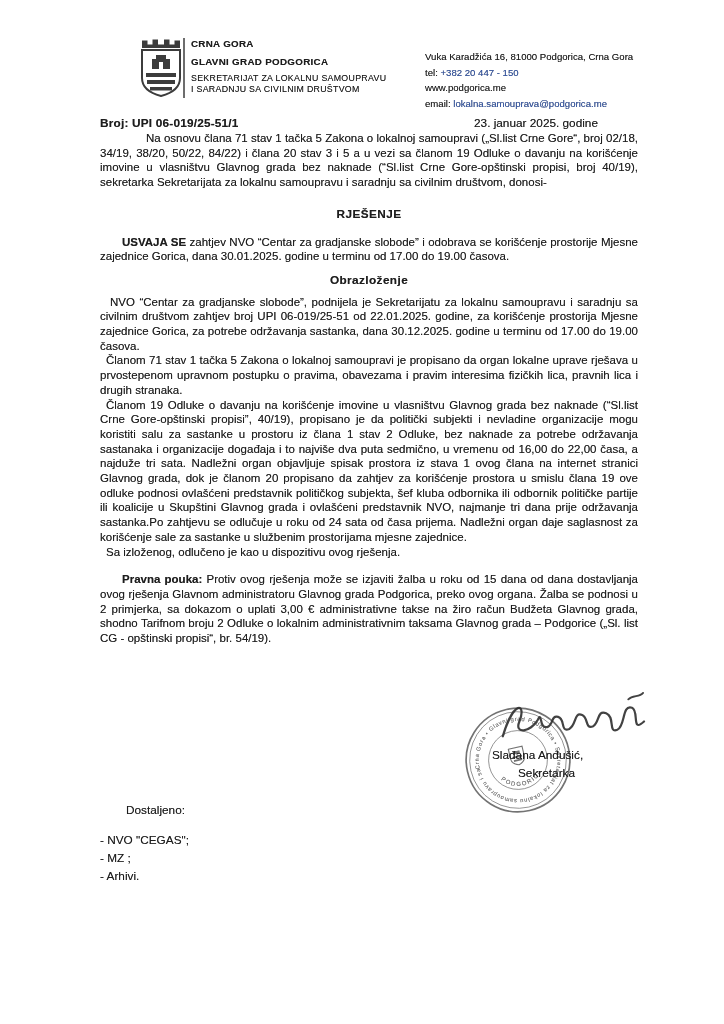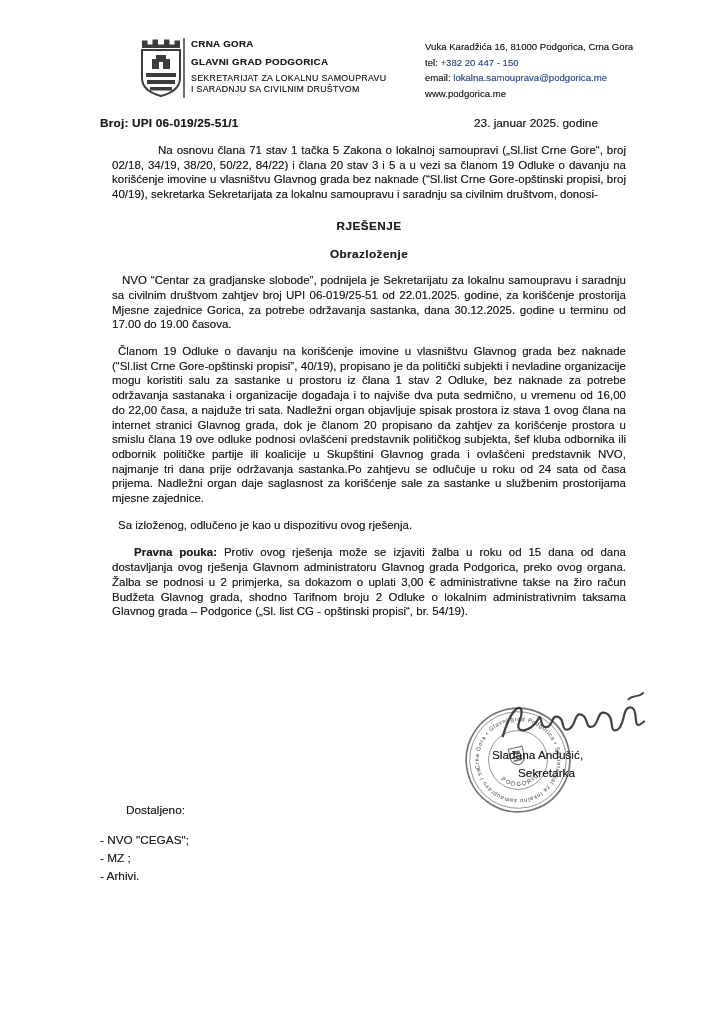--- a/index.html
+++ b/index.html
@@ -10,28 +10,28 @@
     font-family:"Liberation Sans","DejaVu Sans",sans-serif;
     color:#1d1d1d; overflow:hidden;
     text-shadow:0 0 .35px rgba(20,20,20,.55); 
   }
   
   .coa { position:absolute; left:138px; top:36px; }
   .lh-divider { position:absolute; left:183px; top:38px; width:1.5px; height:60px; background:#6d6d6d; }
   .org { position:absolute; left:191px; top:38px; letter-spacing:.3px; }
   .org-big { font-size:9.8px; font-weight:bold; margin-bottom:6.5px; }
   .org-small { font-size:8.8px; font-weight:normal; line-height:11px; }
-  .contact { position:absolute; left:425px; top:39px; font-size:9.6px; line-height:15.5px; }
+  .contact { position:absolute; left:425px; top:49px; font-size:9.6px; line-height:15.5px; }
   .blue { color:#3356a8; }
   .ref-row { position:absolute; left:100px; top:116px; width:538px; display:flex; justify-content:space-between; font-size:11.8px; }
   .ref-no { font-weight:bold; letter-spacing:.2px; }
   .ref-date { margin-right:40px; }
   
   main { position:absolute; left:100px; top:131px; width:538px; font-size:11.5px; line-height:14.7px; text-align:justify; }
-  main p { margin:12px; }
+  main p { margin:0; }
   .indent-lg { text-indent:46px; }
   .indent-md { text-indent:22px; }
   .indent-sm { text-indent:10px; }
   .indent-xs { text-indent:6px; }
   .doc-heading { text-align:center; font-size:11.8px; font-weight:bold; letter-spacing:.4px; }
   .h-rjesenje { margin:17px 0 13px; }
   .h-obrazlozenje { margin:9px 0 7px; }
   .legal { margin-top:13px; text-indent:22px; }
   
   .sig-block { position:absolute; left:420px; top:690px; width:260px; height:150px; }
@@ -62,38 +62,40 @@
   <div class="org">
     <div class="org-big">CRNA GORA</div>
     <div class="org-big">GLAVNI GRAD PODGORICA</div>
     <div class="org-small">SEKRETARIJAT ZA LOKALNU SAMOUPRAVU</div>
     <div class="org-small">I SARADNJU SA CIVILNIM DRUŠTVOM</div>
   </div>
 
   <div class="contact">
     <div>Vuka Karadžića 16, 81000 Podgorica, Crna Gora</div>
     <div><span>tel: </span><span class="blue">+382 20 447 - 150</span></div>
+    <div>www.podgorica.me</div>
     <div><span>email: </span><span class="blue">lokalna.samouprava@podgorica.me</span></div>
-    <div>www.podgorica.me</div>
   </div>
 
   <div class="ref-row">
     <span class="ref-no">Broj: UPI 06-019/25-51/1</span>
     <span class="ref-date">23. januar 2025. godine</span>
   </div>
 
   <main>
     <p class="indent-lg">Na osnovu člana 71 stav 1 tačka 5 Zakona o lokalnoj samoupravi („Sl.list Crne Gore“, broj 02/18, 34/19, 38/20, 50/22, 84/22) i člana 20 stav 3 i 5 a u vezi sa članom 19 Odluke o davanju na korišćenje imovine u vlasništvu Glavnog grada bez naknade (“Sl.list Crne Gore-opštinski propisi, broj 40/19), sekretarka Sekretarijata za lokalnu samoupravu i saradnju sa civilnim društvom, donosi-</p>
 
     <h2 class="doc-heading h-rjesenje">RJEŠENJE</h2>
 
+    <p class="indent-md"><b>USVAJA SE</b><span> zahtjev NVO “Centar za gradjanske slobode”  i odobrava se korišćenje prostorije Mjesne zajednice Gorica, dana 30.01.2025. godine u terminu od 17.00 do 19.00 časova.</span></p>
 
     <h2 class="doc-heading h-obrazlozenje">Obrazloženje</h2>
 
     <p class="indent-sm">NVO “Centar za gradjanske slobode”, podnijela je Sekretarijatu za lokalnu samoupravu i saradnju sa civilnim društvom  zahtjev broj UPI 06-019/25-51 od 22.01.2025. godine, za korišćenje prostorija Mjesne zajednice Gorica, za potrebe održavanja sastanka, dana 30.12.2025. godine u terminu od 17.00 do 19.00 časova.</p>
+    <p class="indent-xs">Članom 71 stav 1 tačka 5  Zakona o lokalnoj samoupravi je propisano da organ lokalne uprave rješava u prvostepenom upravnom postupku o pravima, obavezama i pravim interesima fizičkih lica, pravnih lica i drugih stranaka.</p>
     <p class="indent-xs">Članom 19 Odluke o davanju na korišćenje imovine u vlasništvu Glavnog grada bez naknade (“Sl.list Crne Gore-opštinski propisi”, 40/19), propisano je da politički subjekti i nevladine organizacije mogu koristiti salu za sastanke u prostoru iz člana 1 stav 2 Odluke, bez naknade za potrebe održavanja sastanaka i organizacije događaja i to najviše dva puta sedmično, u vremenu od 16,00 do 22,00 časa, a najduže tri sata. Nadležni organ objavljuje spisak prostora iz stava 1 ovog člana na internet stranici Glavnog grada, dok je članom 20 propisano  da zahtjev za korišćenje prostora u smislu člana 19 ove odluke podnosi ovlašćeni predstavnik političkog subjekta, šef kluba odbornika ili odbornik političke partije ili koalicije u Skupštini Glavnog grada i ovlašćeni predstavnik NVO, najmanje tri dana prije održavanja sastanka.Po zahtjevu se odlučuje u roku od 24 sata od časa prijema. Nadležni organ daje saglasnost za korišćenje sale za sastanke u službenim prostorijama mjesne zajednice.</p>
     <p class="indent-xs">Sa izloženog, odlučeno je kao u dispozitivu ovog rješenja.</p>
 
     <p class="legal"><b>Pravna pouka:</b><span> Protiv ovog rješenja može se izjaviti žalba u roku od 15 dana od dana dostavljanja ovog rješenja Glavnom administratoru Glavnog grada Podgorica, preko ovog organa. Žalba se podnosi u 2 primjerka, sa dokazom o uplati 3,00 € administrativne takse na žiro račun Budžeta Glavnog grada, shodno Tarifnom broju 2 Odluke o lokalnim administrativnim taksama Glavnog grada – Podgorice („Sl. list CG - opštinski propisi“, br. 54/19).</span></p>
   </main>
 
   <div class="sig-block">
     <svg class="stamp" width="112" height="112" viewBox="0 0 160 160">
       <circle cx="80" cy="80" r="74" fill="none" stroke="#555" stroke-width="2.4"></circle>
       <circle cx="80" cy="80" r="69" fill="none" stroke="#555" stroke-width="1"></circle>

